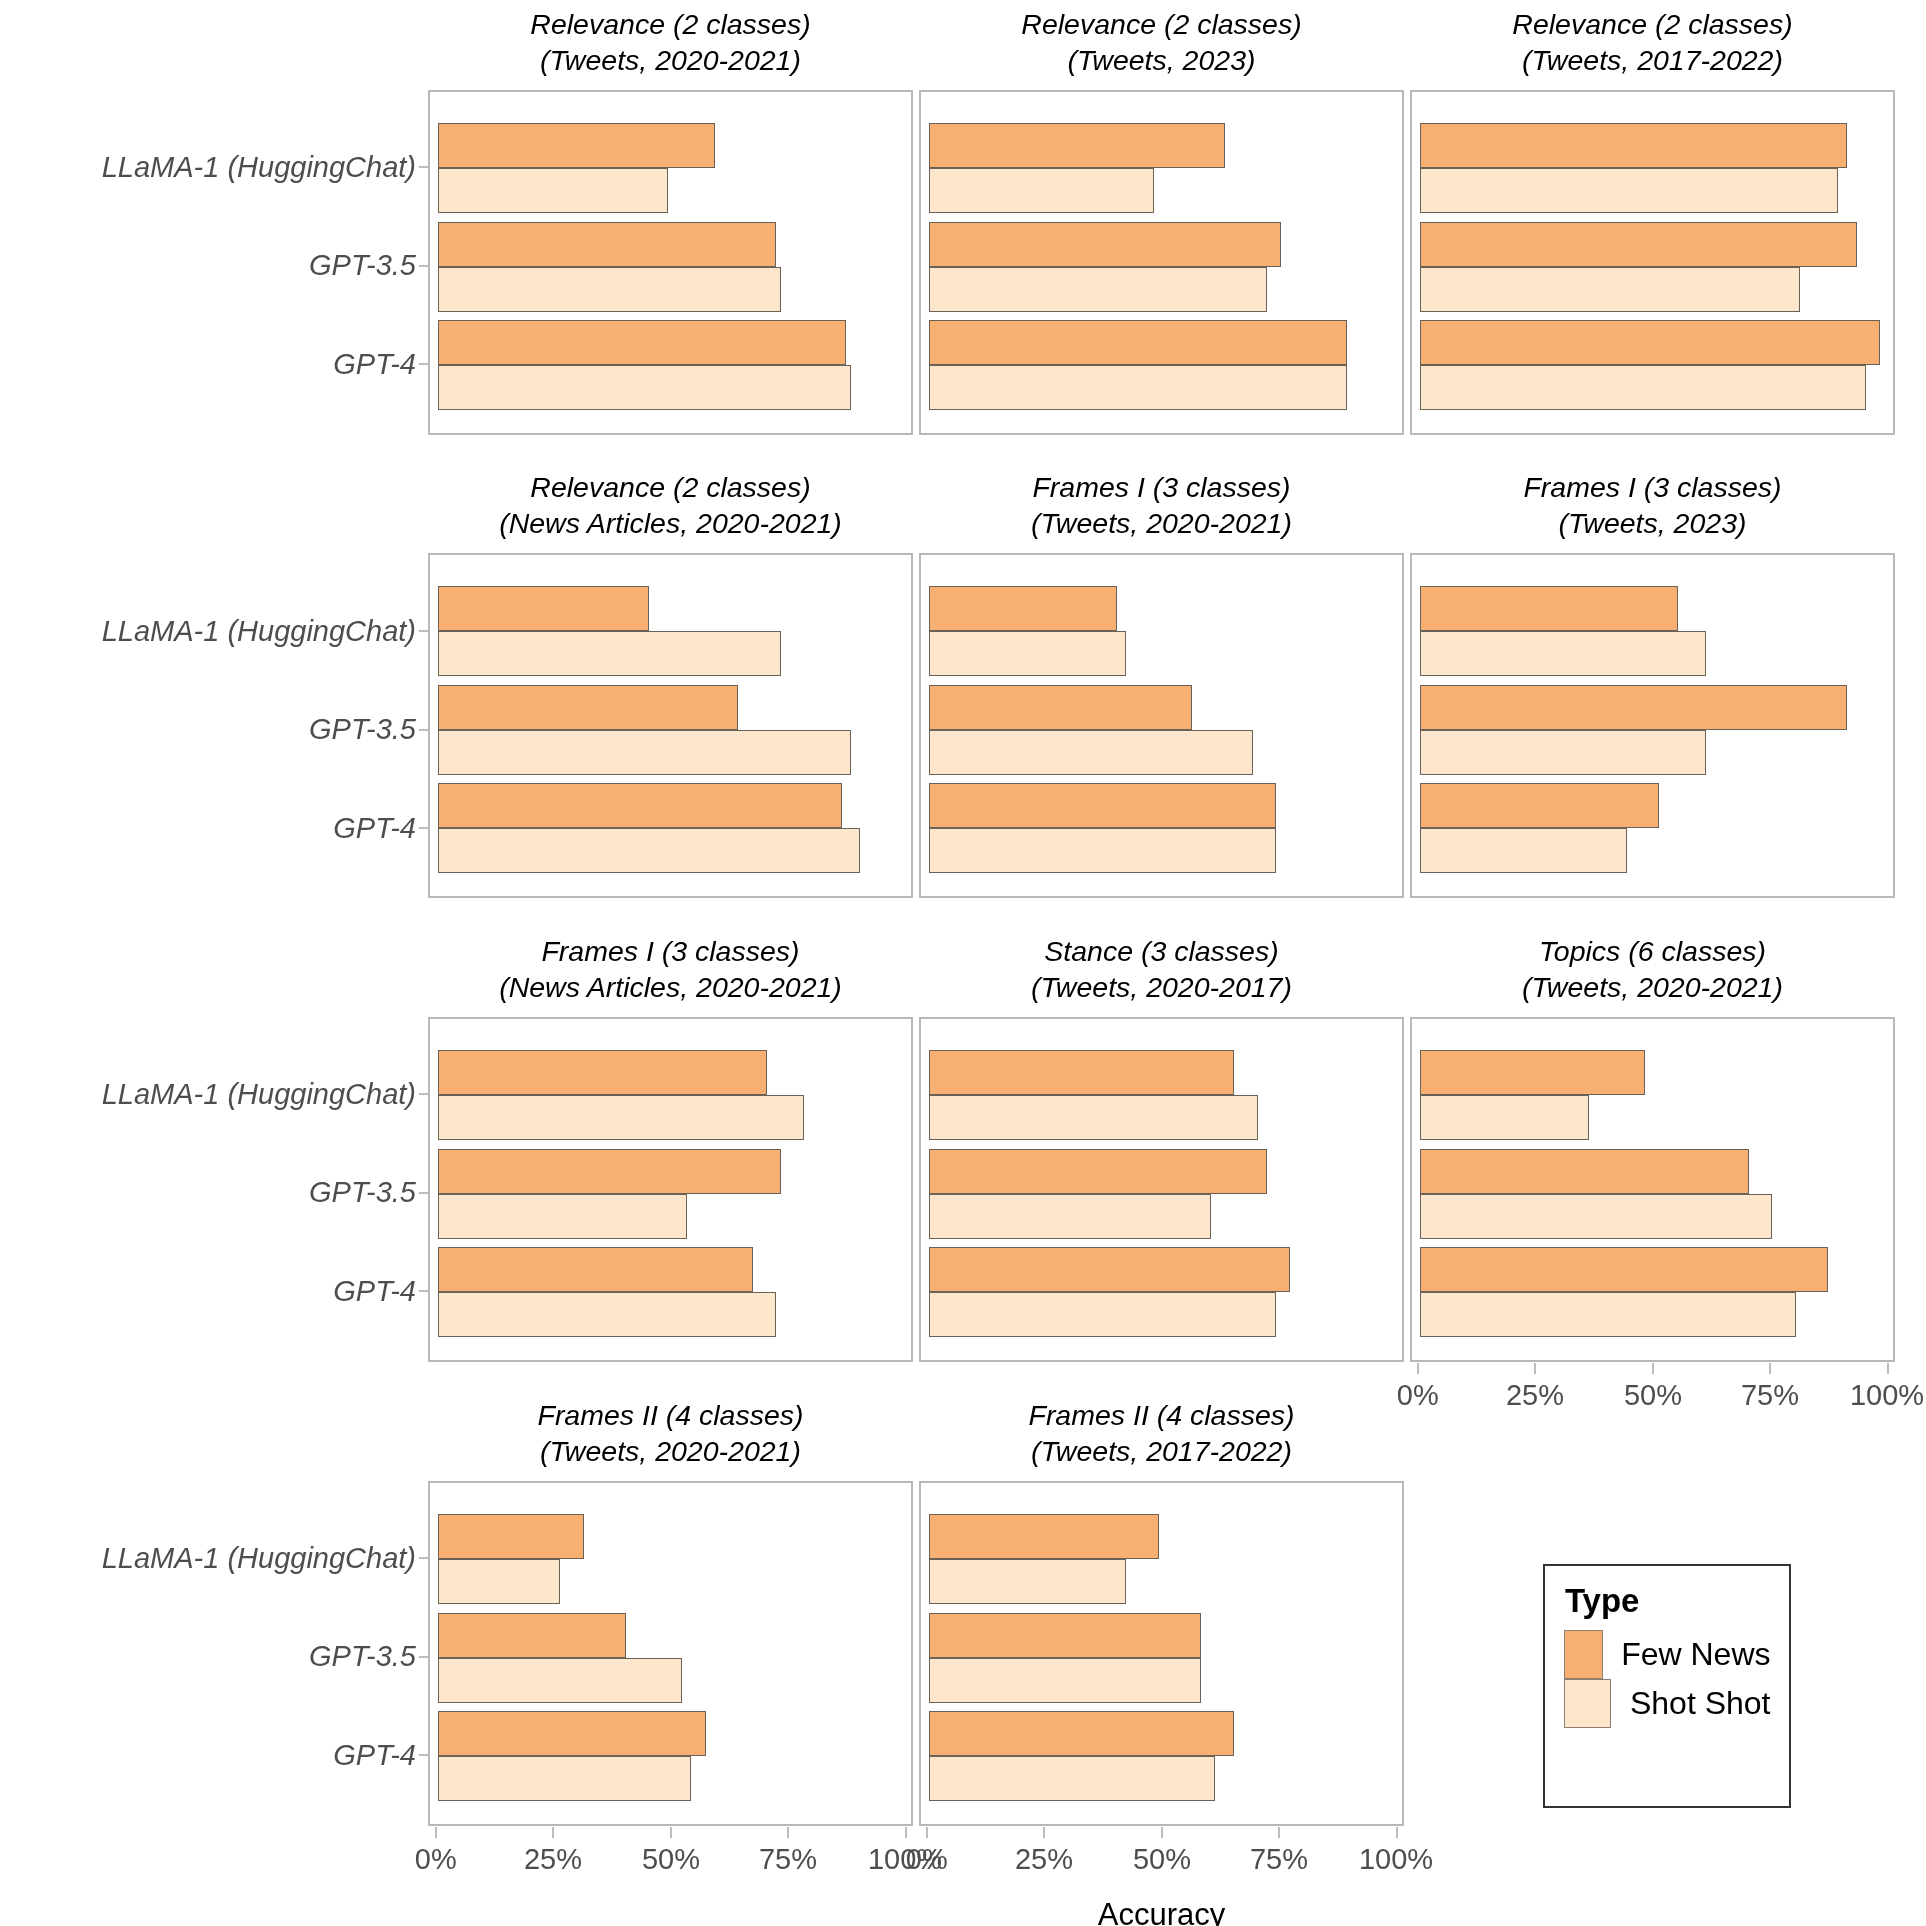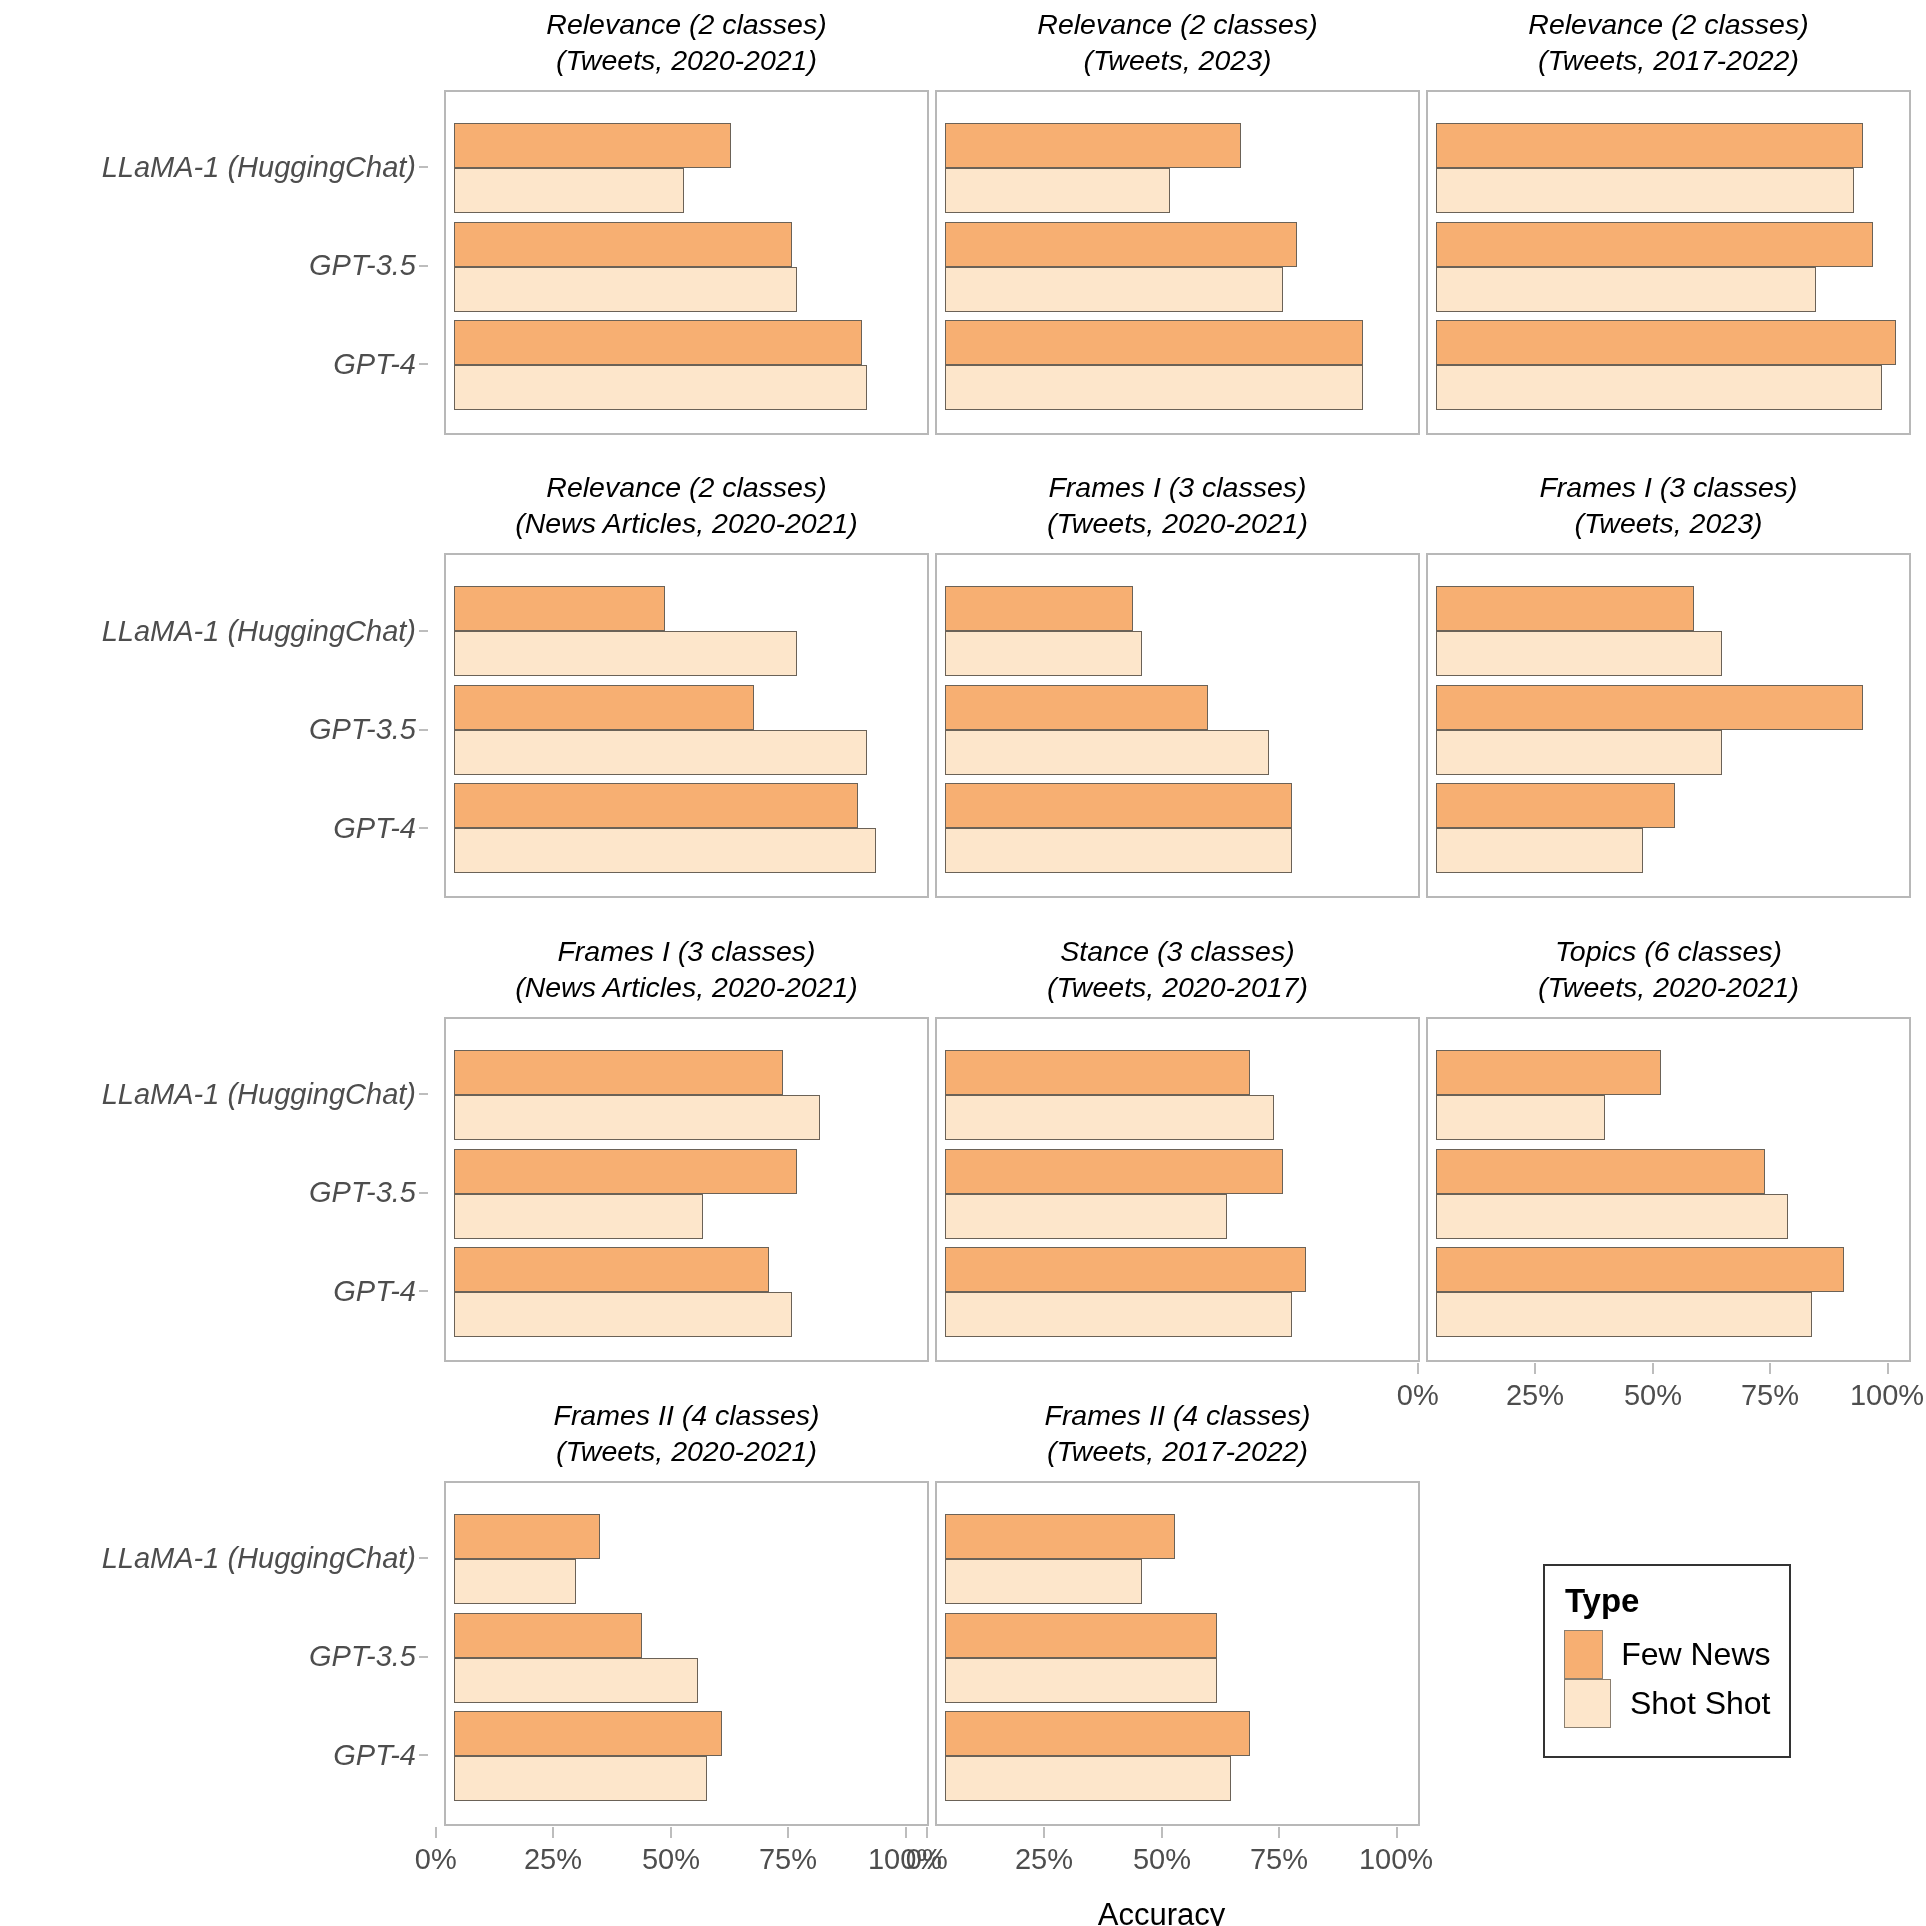--- a/index.html
+++ b/index.html
@@ -6,21 +6,21 @@
   body{
     width:1926px;height:1926px;
     background:#ffffff;
     font-family:"Liberation Sans", sans-serif;
     color:#000;
     overflow:hidden;
   }
   #root{position:relative;width:1926px;height:1926px;}
 
   
-  .facet{position:absolute;margin-left:16px;}
+  .facet{position:absolute;}
   .facet-title{
     position:absolute;left:0;right:0;top:0;
     text-align:center;
     font-style:italic;
     font-size:28.5px;
     line-height:36px;
     color:#000;
     white-space:pre-line;
   }
   .panel{
@@ -314,21 +314,21 @@
       <div class="xtick" style="left: 124px;"></div>
       <div class="xlab" style="left: 125px;">25%</div>
       <div class="xtick" style="left: 242px;"></div>
       <div class="xlab" style="left: 243px;">50%</div>
       <div class="xtick" style="left: 359px;"></div>
       <div class="xlab" style="left: 360px;">75%</div>
       <div class="xtick" style="left: 477px;"></div>
       <div class="xlab" style="left: 477px;">100%</div>
     </div>
     <div class="axis-title" style="left: 919px; width: 485px; top: 1897px;">Accuracy</div>
-    <div class="legend" style="left: 1543px; top: 1564px; width: 248px; height: 194px;">
+    <div class="legend" style="left: 1543px; top: 1564px; width: 248px; height: 244px;">
       <div class="legend-title">Type</div>
       <div class="legend-row">
         <div class="legend-key few"></div>
         <span class="legend-label">Few News</span>
       </div>
       <div class="legend-row">
         <div class="legend-key zero"></div>
         <span class="legend-label">Shot Shot</span>
       </div>
     </div>

